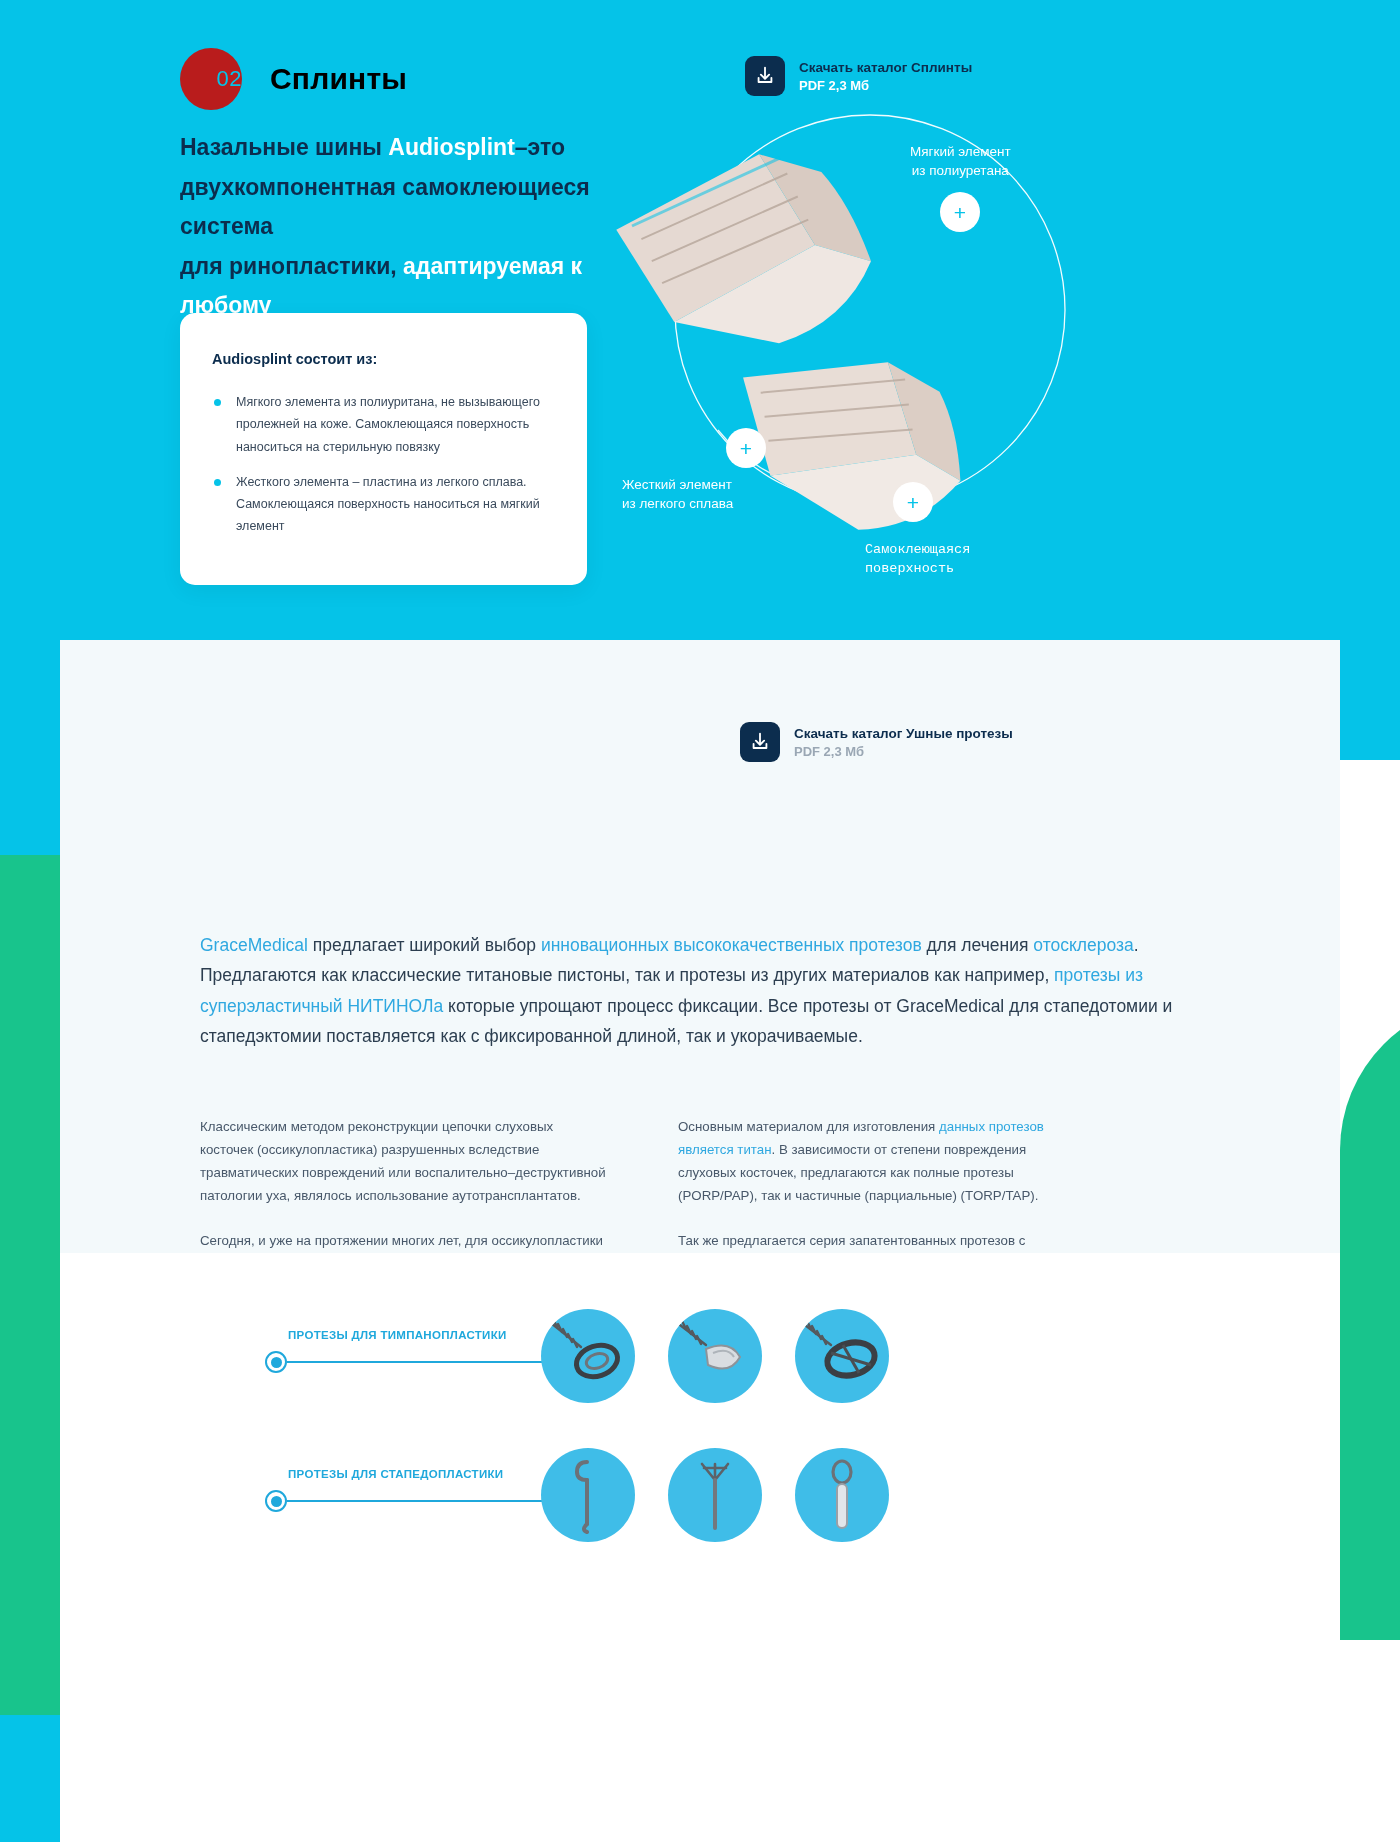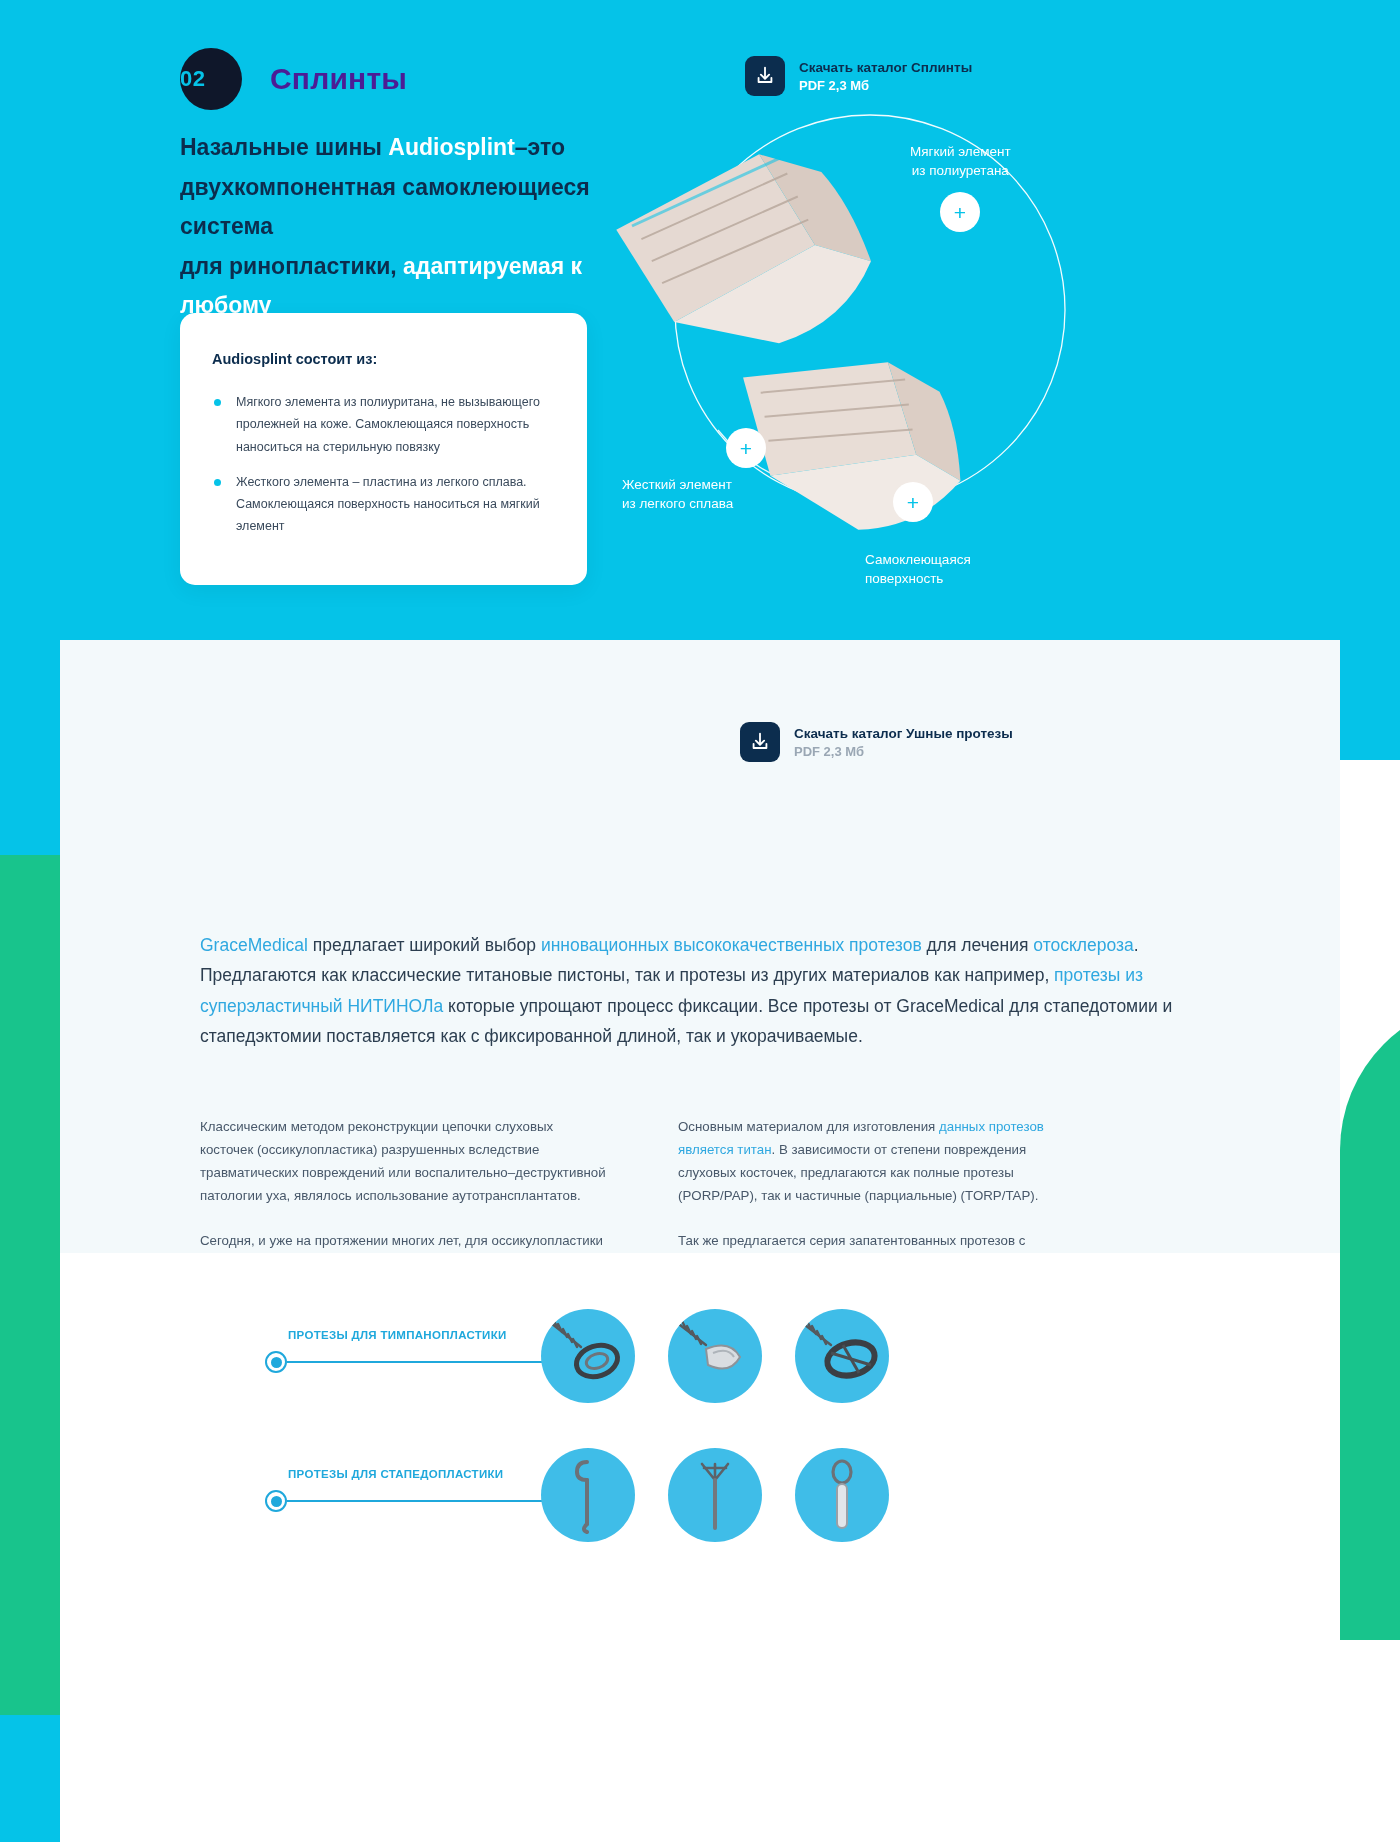--- a/index.html
+++ b/index.html
@@ -72,36 +72,36 @@
 
   .sec-head {
     position: absolute;
     display: flex;
     align-items: center;
     gap: 28px;
   }
   .badge {
     width: 62px; height: 62px;
     border-radius: 50%;
-    background: #0f172a;
+    background: #b91c1c;
     display: flex;
     align-items: center;
-    justify-content: flex-start;
+    justify-content: flex-end;
     font-size: 22px;
-    font-weight: 700;
+    font-weight: 400;
     letter-spacing: .5px;
   }
   .badge-02 { color: #05C3E8; }
   .badge-03 { color: #2FD0F0; }
   .sec-title {
     font-size: 30px;
     font-weight: 700;
     letter-spacing: .2px;
   }
-  .sec-title-dark { color: #4c1d95; }
+  .sec-title-dark { color: #000000; }
 
   
   .dl {
     position: absolute;
     display: flex;
     align-items: flex-end;
     gap: 14px;
   }
   .dl-icon {
     width: 40px; height: 40px;
@@ -353,21 +353,21 @@
           <span>+</span>
         </div>
         <div class="plus-node" style="left:293px; top:382px;">
           <span>+</span>
         </div>
 
         <div class="illu-label" style="left:310px; top:42px; text-align:center;">Мягкий элемент
 из полиуретана</div>
         <div class="illu-label" style="left:22px; top:375px;">Жесткий элемент
 из легкого сплава</div>
-        <div class="illu-label" style="left:265px; top:450px;">Самоклеющаяся
+        <div class="illu-label" style="left:265px; top:440px;font-family:Liberation Mono, monospace;">Самоклеющаяся
 поверхность</div>
       </div>
 
     </div>
   </section>
 
   <section class="section-ear">
     <div class="inner">
 
 

